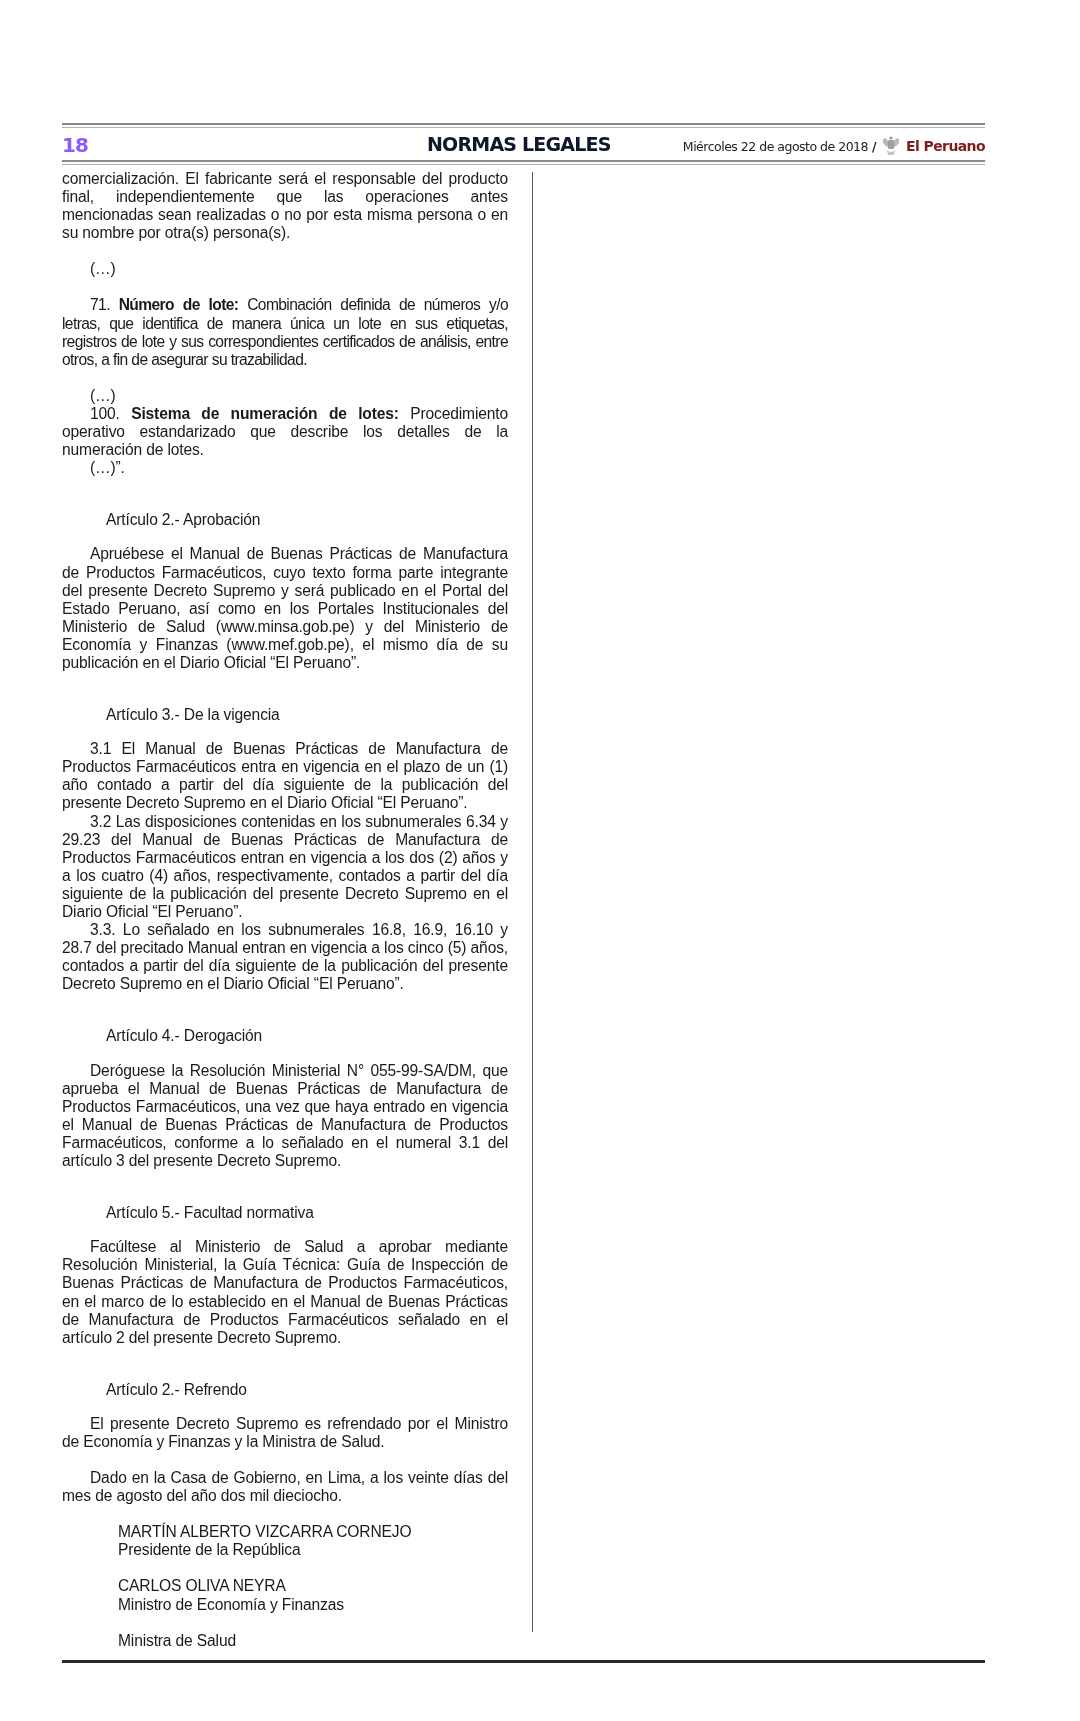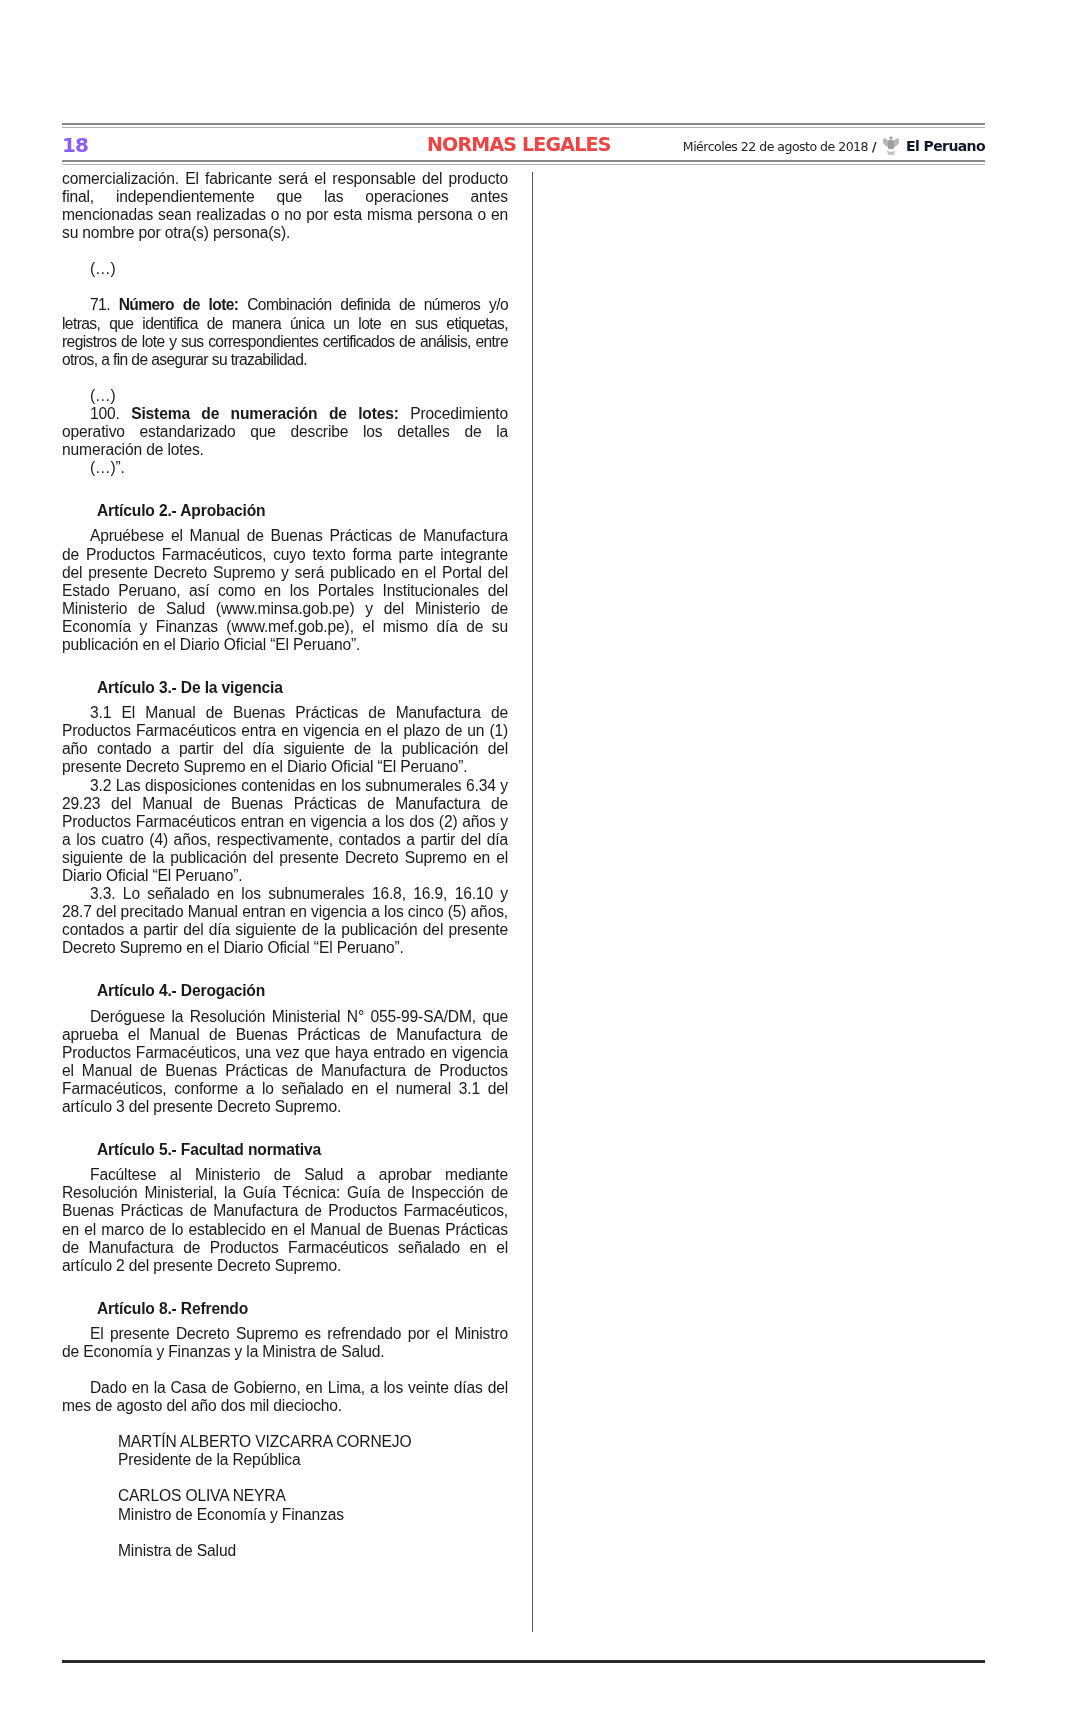--- a/index.html
+++ b/index.html
@@ -17,44 +17,44 @@
     .masthead {
       position: absolute; left: 62px; width: 923px; top: 131px; height: 28px;
       display: flex; align-items: center;
     }
     .page-num {
       font-family: "DejaVu Sans", sans-serif; font-weight: bold; font-size: 20px;
       color: #8b5cf6; letter-spacing: -1px; width: 120px;
     }
     .section-title {
       font-family: "DejaVu Sans", sans-serif; font-weight: bold; font-size: 19px;
-      color: #ef4444; letter-spacing: -0.8px; position: absolute; left: 365px; top: 2px; text-align: center;
+      color: #0f172a; letter-spacing: -0.8px; position: absolute; left: 365px; top: 2px; text-align: center;
     }
     .dateline {
       position: absolute; right: 0; top: 4px; display: flex; align-items: center;
       font-family: "DejaVu Sans", sans-serif; font-size: 12.5px; color: #222;
       letter-spacing: -0.5px;
     }
     .dateline .slash { font-weight: bold; margin: 0 4px; }
     .emblem {
       display: inline-block; width: 22px; height: 22px; margin-right: 4px;
     }
-    .paper-name { font-weight: bold; font-size: 14px; letter-spacing: -0.6px; color: #0f172a; }
+    .paper-name { font-weight: bold; font-size: 14px; letter-spacing: -0.6px; color: #7f1d1d; }
     .col-divider {
       position: absolute; left: 532px; top: 172px; width: 1px; height: 1460px;
       background: #555;
     }
     .column {
       position: absolute; left: 62px; top: 170px; width: 446px;
       font-size: 15.6px; line-height: 18.1px; text-align: justify; letter-spacing: -0.15px;
     }
     .column p { margin: 0; text-indent: 28px; }
     .column p.noindent { text-indent: 0; }
     .column .gap { height: 18px; }
-    .column .art-title { font-weight: bold; text-indent: 28px; margin: 7px; }
+    .column .art-title { font-weight: normal; text-indent: 28px; margin: 16px; }
     .sig { margin: 0; padding-left: 28px; text-align: left; }
     .rule-bottom {
       position: absolute; left: 62px; width: 923px; top: 1660px; height: 3px;
       background: #2a2a2a;
     }
     b { font-weight: bold; }
   </style>
 </head>
 <body>
 
@@ -119,21 +119,21 @@
   </div>
   <div class="gap"></div>
 
   <div>
     <p class="art-title">Artículo 5.- Facultad normativa</p>
     <p>Facúltese al Ministerio de Salud a aprobar mediante Resolución Ministerial, la Guía Técnica: Guía de Inspección de Buenas Prácticas de Manufactura de Productos Farmacéuticos, en el marco de lo establecido en el Manual de Buenas Prácticas de Manufactura de Productos Farmacéuticos señalado en el artículo 2 del presente Decreto Supremo.</p>
   </div>
   <div class="gap"></div>
 
   <div>
-    <p class="art-title">Artículo 8.- Refrendo</p>
+    <p class="art-title">Artículo 2.- Refrendo</p>
     <p>El presente Decreto Supremo es refrendado por el Ministro de Economía y Finanzas y la Ministra de Salud.</p>
   </div>
   <div class="gap"></div>
 
   <p>Dado en la Casa de Gobierno, en Lima, a los veinte días del mes de agosto del año dos mil dieciocho.</p>
   <div class="gap"></div>
 
   <div>
     <p class="sig">MARTÍN ALBERTO VIZCARRA CORNEJO</p>
     <p class="sig">Presidente de la República</p>

